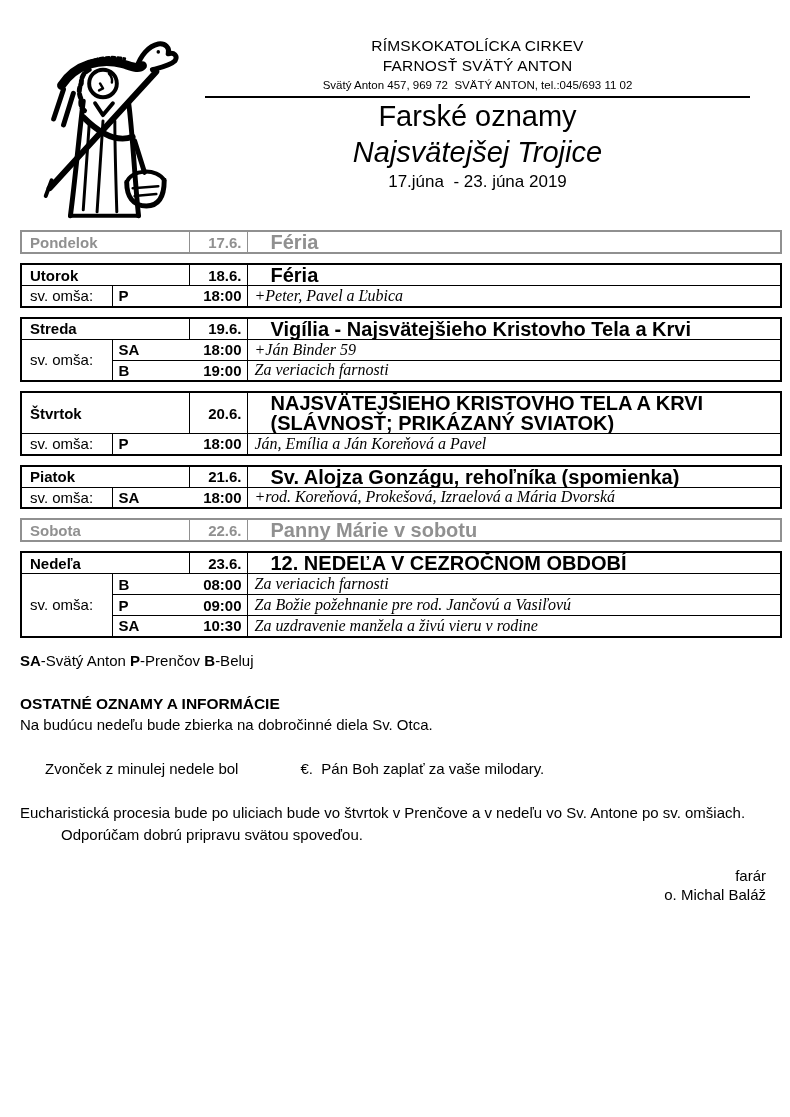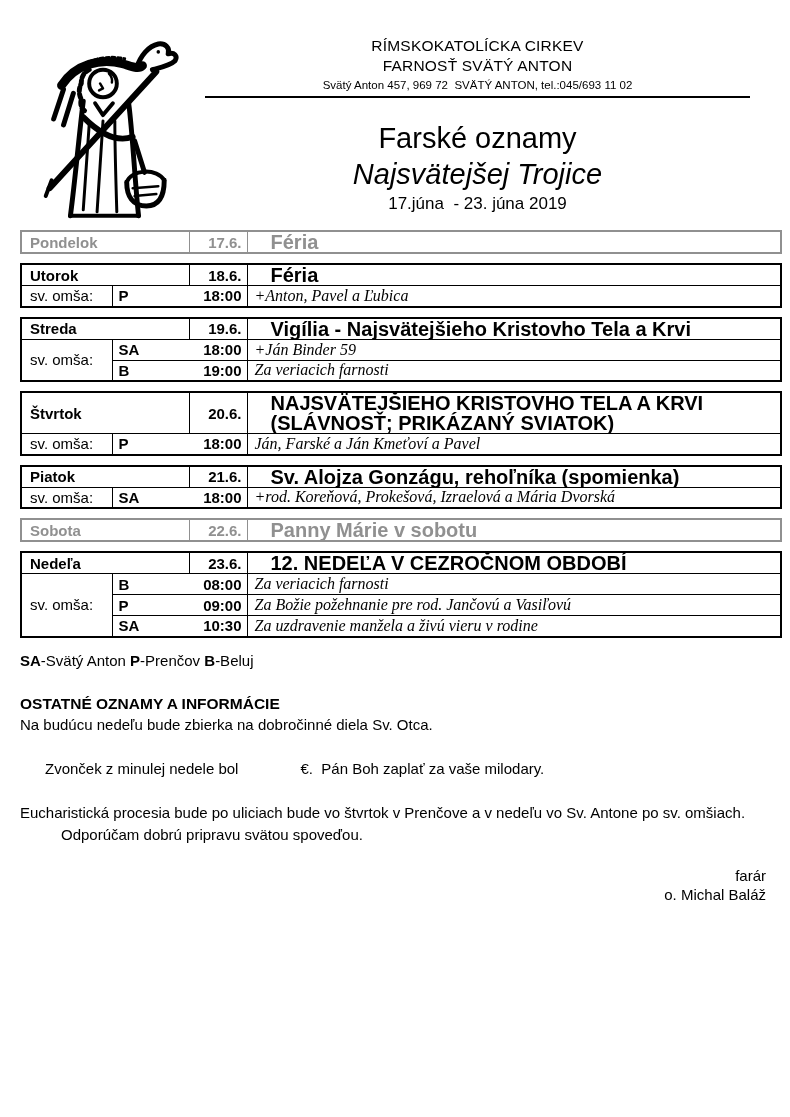--- a/index.html
+++ b/index.html
@@ -5,21 +5,21 @@
   * { margin:0; padding:0; box-sizing:border-box; }
   body { background:#ffffff; font-family:"Liberation Sans", sans-serif; color:#000; }
   .page { position:relative; width:790px; height:1117px; background:#fff; overflow:hidden; }
 
   
   .logo { position:absolute; left:24px; top:20px; width:158px; height:202px; }
   .header-text { position:absolute; left:205px; top:36px; width:545px; text-align:center; }
   .org-line { font-size:15.5px; line-height:20px; letter-spacing:.2px; }
   .address { font-size:11.5px; line-height:16px; margin-top:1px; white-space:pre-wrap; }
   .header-rule { border:none; border-top:2px solid #000; margin-top:3px; }
-  .main-title { font-size:29px; line-height:36px; margin-top:22px; font-weight:400; }
+  .main-title { font-size:29px; line-height:36px; margin-top:0; font-weight:400; }
   .main-title2 { font-size:29px; line-height:36px; font-weight:400;font-style:italic; }
   .date-range { font-size:17px; line-height:24px; white-space:pre-wrap; }
 
   
   .content { position:absolute; left:20px; top:230px; width:762px; }
   table.block { width:100%; border-collapse:collapse; table-layout:fixed;
                 border:2px solid #000; margin-bottom:9px; }
   table.block td { border:1px solid #000; height:21px; vertical-align:middle; overflow:hidden; }
   table.block.muted { border-color:#909090; color:#909090; }
   table.block.muted td { border-color:#909090; }
@@ -127,21 +127,21 @@
         <td class="c-title">Féria</td>
       </tr>
       <tr>
         <td class="c-label">sv. omša:</td>
         <td class="c-codetime" colspan="2">
               <div class="codetime-wrap">
           <span class="code">P</span>
           <span class="time">18:00</span>
         </div>
             </td>
-        <td class="c-int">+Anton, Pavel a Ľubica</td>
+        <td class="c-int">+Peter, Pavel a Ľubica</td>
       </tr>
     </tbody>
       </table>
 
     <table class="block">
       <colgroup>
           <col style="width:91px">
           <col style="width:77px">
           <col style="width:58px">
           <col>
@@ -188,21 +188,21 @@
         <td class="c-title">NAJSVÄTEJŠIEHO KRISTOVHO TELA A KRVI (SLÁVNOSŤ; PRIKÁZANÝ SVIATOK)</td>
       </tr>
       <tr>
         <td class="c-label">sv. omša:</td>
         <td class="c-codetime" colspan="2">
               <div class="codetime-wrap">
           <span class="code">P</span>
           <span class="time">18:00</span>
         </div>
             </td>
-        <td class="c-int">Ján, Farské a Ján Kmeťoví a Pavel</td>
+        <td class="c-int">Ján, Emília a Ján Koreňová a Pavel</td>
       </tr>
     </tbody>
       </table>
 
     <table class="block">
       <colgroup>
           <col style="width:91px">
           <col style="width:77px">
           <col style="width:58px">
           <col>

